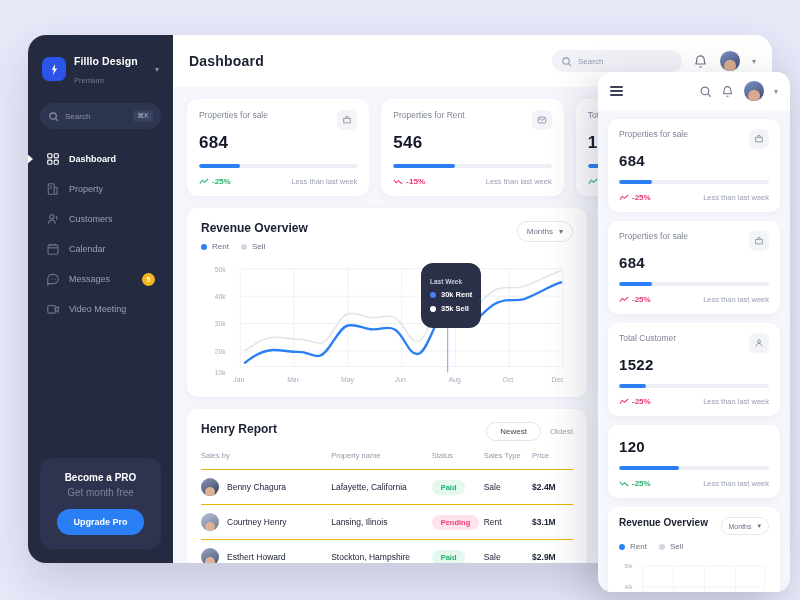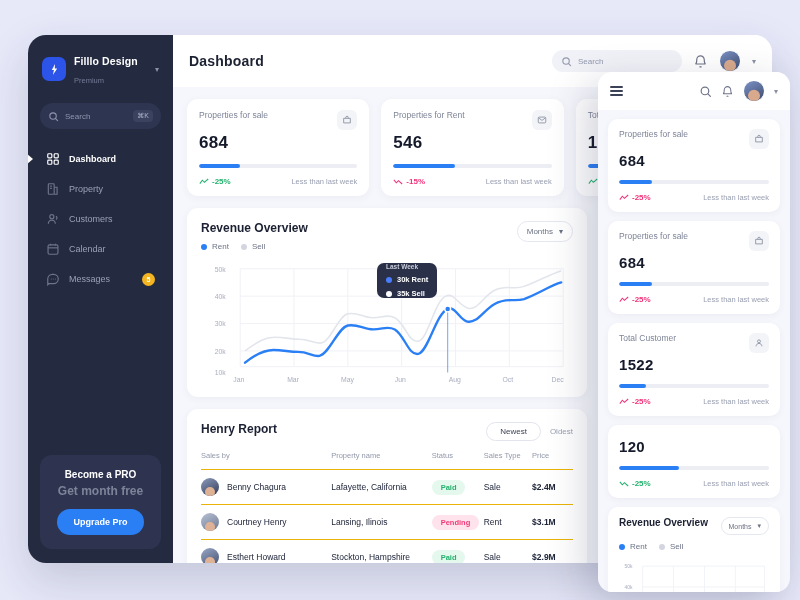--- a/index.html
+++ b/index.html
@@ -79,21 +79,21 @@
     border-top: 6px solid transparent; border-bottom: 6px solid transparent;
     border-left: 7px solid #fff;
   }
 
   .pro-card {
     margin-top: auto;
     background: #2e3450; border-radius: 12px;
     padding: 14px 10px; text-align: center;
   }
   .pro-title { color: #fff; font-size: 10px; font-weight: bold; }
-  .pro-sub { color: #7d8398; font-size: 12px; margin-top: 4px; font-weight: bold; }
+  .pro-sub { color: #7d8398; font-size: 10px; margin-top: 4px; }
   .pro-btn {
     margin-top: 11px; display: inline-block;
     background: #2b7ff5; color: #fff;
     font-size: 9px; font-weight: bold;
     padding: 8px 16px; border-radius: 14px;
     border: none; cursor: pointer;
     font-family: inherit;
   }
 
   
@@ -165,22 +165,22 @@
   .leg { display: flex; align-items: center; gap: 5px; font-size: 8px; color: #6d7386; }
   .dot { width: 6px; height: 6px; border-radius: 50%; }
   .sel {
     margin-left: auto; border: 1px solid #e5e7ef; border-radius: 12px;
     height: 21px; padding: 0 9px; display: flex; align-items: center; gap: 6px;
     font-size: 8px; color: #6b7183; cursor: pointer; background: #fff;
   }
   .chart-wrap { position: relative; margin-top: 6px; }
   .chart-wrap svg { display: block; width: 100%; }
   .tooltip {
-    position: absolute; background: #2a3048; border-radius: 7px;
-    padding: 0 9px; color: #fff; pointer-events: none;
+    position: absolute; background: #2a3048; border-radius: 12px;
+    padding: 15px 9px; color: #fff; pointer-events: none; margin-left: 44px;
   }
   .tt-title { font-size: 6.5px; color: #c9cddd; font-weight: bold; }
   .tt-row { display: flex; align-items: center; gap: 5px; margin-top: 5px; font-size: 7.5px; font-weight: bold; }
 
   
   .seg { margin-left: auto; display: flex; align-items: center; gap: 9px; }
   .seg-btn {
     border: 1px solid #e3e5ee; border-radius: 12px;
     padding: 4px 13px; font-size: 8px; color: #3d4356; background: #fff; cursor: pointer;
     font-family: inherit;
@@ -323,20 +323,27 @@
         <svg class="nic" viewBox="0 0 24 24" fill="none" stroke="#9aa0b6" stroke-width="2">
           <path d="M21 12a8 8 0 0 1-8 8H5l-2 2V12a8 8 0 0 1 8-8h2a8 8 0 0 1 8 8z"></path>
           <circle cx="9" cy="12" r=".9" fill="#9aa0b6" stroke="none"></circle>
             <circle cx="12.5" cy="12" r=".9" fill="#9aa0b6" stroke="none"></circle>
             <circle cx="16" cy="12" r=".9" fill="#9aa0b6" stroke="none"></circle>
         </svg>
         <span class="nlabel">Messages</span>
         <span class="nav-badge">5</span>
       </div>
 
+      <div class="nav-item">
+        <svg class="nic" viewBox="0 0 24 24" fill="none" stroke="#9aa0b6" stroke-width="2">
+          <rect x="3" y="6" width="13" height="13" rx="2.5"></rect>
+            <path d="M16 11l5-3v9l-5-3z"></path>
+        </svg>
+        <span class="nlabel">Video Meeting</span>
+      </div>
     </nav>
 
     <div class="pro-card">
       <div class="pro-title">Become a PRO</div>
       <div class="pro-sub">Get month free</div>
       <button class="pro-btn">Upgrade Pro</button>
     </div>
   </aside>
 
   <div class="main">

